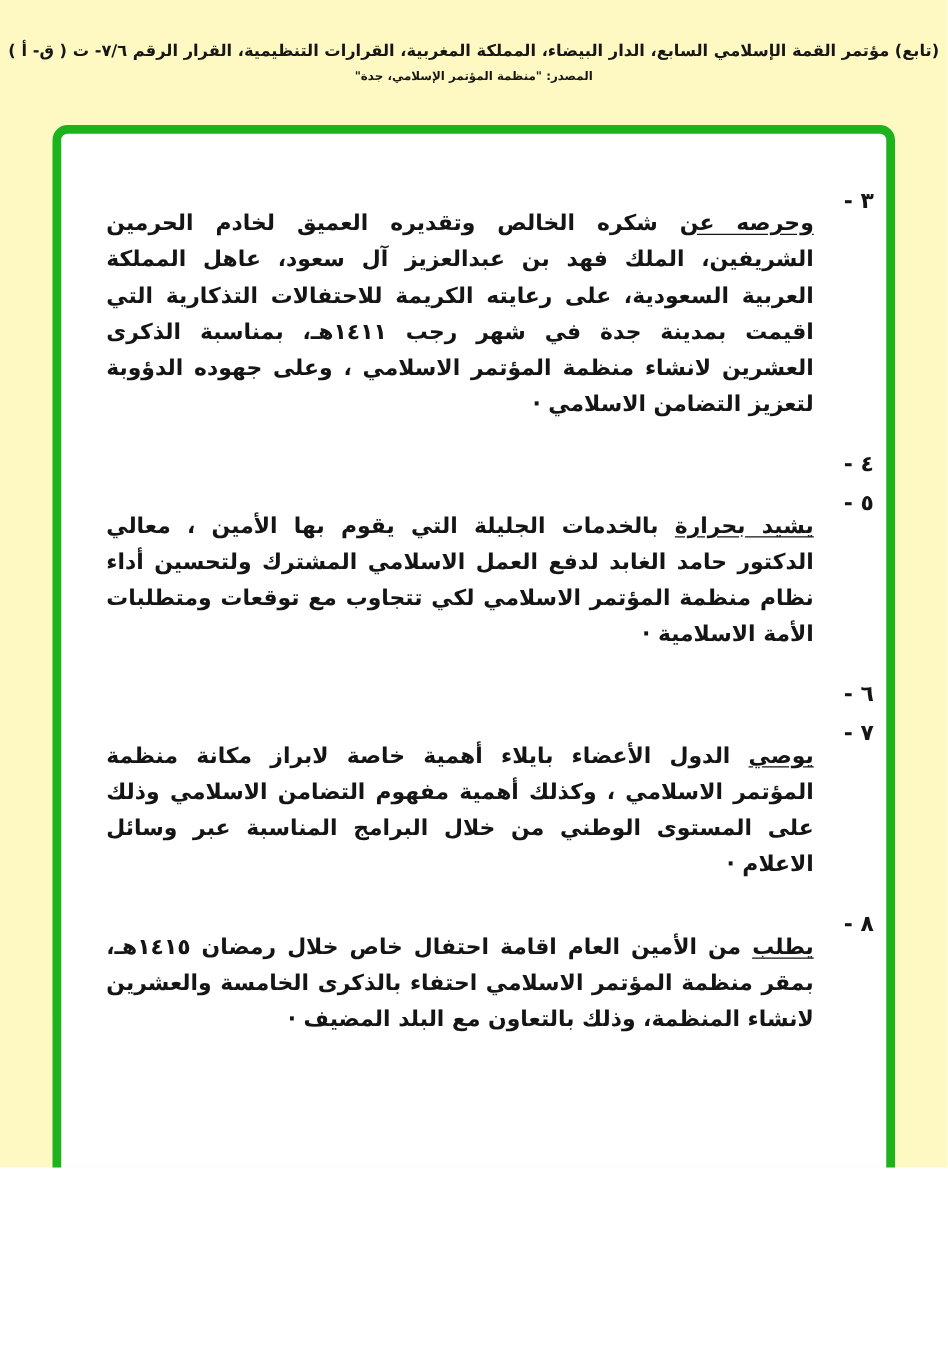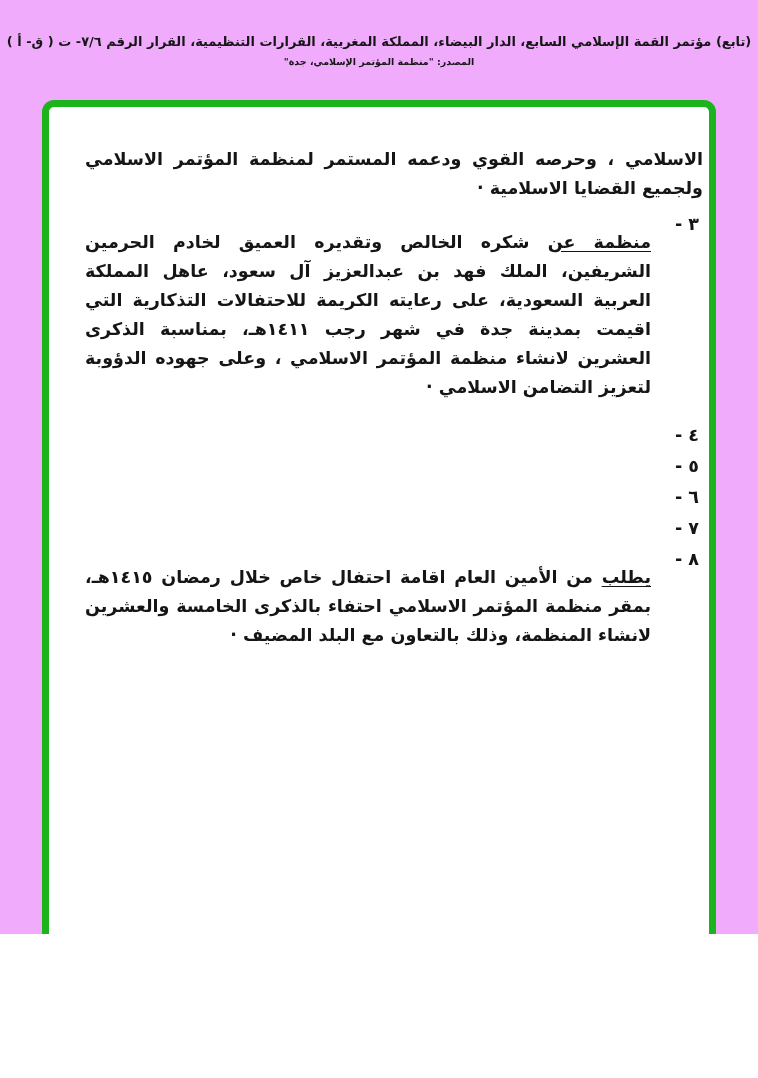--- a/index.html
+++ b/index.html
@@ -5,21 +5,21 @@
   html, body { margin: 0; padding: 0; }
   body {
     width: 758px; height: 1078px;
     background: #ffffff;
     font-family: "DejaVu Sans", sans-serif;
     color: #161616;
   }
   .page {
     position: relative;
     width: 758px; height: 934px;
-    background: #f0abfc;
+    background: #fef9c3;
     overflow: hidden;
   }
   
   .header {
     position: absolute;
     top: 34px; left: 0; right: 0;
     direction: rtl;
     text-align: center;
   }
   .header-line1 {
@@ -96,41 +96,42 @@
 
   <div class="header">
     <div class="header-line1">(تابع) مؤتمر القمة الإسلامي السابع، الدار البيضاء، المملكة المغربية، القرارات التنظيمية، القرار الرقم ٧/٦- ت ( ق- أ )</div>
     <div class="header-line2">المصدر: "منظمة المؤتمر الإسلامي، جدة"</div>
   </div>
 
   <div class="frame"></div>
 
   <div class="content">
 
-    <p class="para">الاسلامي ، وحرصه القوي ودعمه المستمر لمنظمة المؤتمر الاسلامي ولجميع القضايا الاسلامية ·</p>
 
     <div class="item">
       <span class="num">٣ -</span>
-      <p class="itext"><span class="lead">منظمة عن</span><span> شكره الخالص وتقديره العميق لخادم الحرمين الشريفين، الملك فهد بن عبدالعزيز آل سعود، عاهل المملكة العربية السعودية، على رعايته الكريمة للاحتفالات التذكارية التي اقيمت بمدينة جدة في شهر رجب ١٤١١هـ، بمناسبة الذكرى العشرين لانشاء منظمة المؤتمر الاسلامي ، وعلى جهوده الدؤوبة لتعزيز التضامن الاسلامي ·</span></p>
+      <p class="itext"><span class="lead">وحرصه عن</span><span> شكره الخالص وتقديره العميق لخادم الحرمين الشريفين، الملك فهد بن عبدالعزيز آل سعود، عاهل المملكة العربية السعودية، على رعايته الكريمة للاحتفالات التذكارية التي اقيمت بمدينة جدة في شهر رجب ١٤١١هـ، بمناسبة الذكرى العشرين لانشاء منظمة المؤتمر الاسلامي ، وعلى جهوده الدؤوبة لتعزيز التضامن الاسلامي ·</span></p>
     </div>
 
     <div class="item">
       <span class="num">٤ -</span>
     </div>
 
     <div class="item">
       <span class="num">٥ -</span>
+      <p class="itext"><span class="lead">يشيد بحرارة</span><span> بالخدمات الجليلة التي يقوم بها الأمين ، معالي الدكتور حامد الغابد لدفع العمل الاسلامي المشترك ولتحسين أداء نظام منظمة المؤتمر الاسلامي لكي تتجاوب مع توقعات ومتطلبات الأمة الاسلامية ·</span></p>
     </div>
 
     <div class="item">
       <span class="num">٦ -</span>
     </div>
 
     <div class="item">
       <span class="num">٧ -</span>
+      <p class="itext"><span class="lead">يوصي</span><span> الدول الأعضاء بايلاء أهمية خاصة لابراز مكانة منظمة المؤتمر الاسلامي ، وكذلك أهمية مفهوم التضامن الاسلامي وذلك على المستوى الوطني من خلال البرامج المناسبة عبر وسائل الاعلام ·</span></p>
     </div>
 
     <div class="item">
       <span class="num">٨ -</span>
       <p class="itext"><span class="lead">يطلب</span><span> من الأمين العام اقامة احتفال خاص خلال رمضان ١٤١٥هـ، بمقر منظمة المؤتمر الاسلامي احتفاء بالذكرى الخامسة والعشرين لانشاء المنظمة، وذلك بالتعاون مع البلد المضيف ·</span></p>
     </div>
 
   </div>
 
   <div class="pagenum">٢</div>

